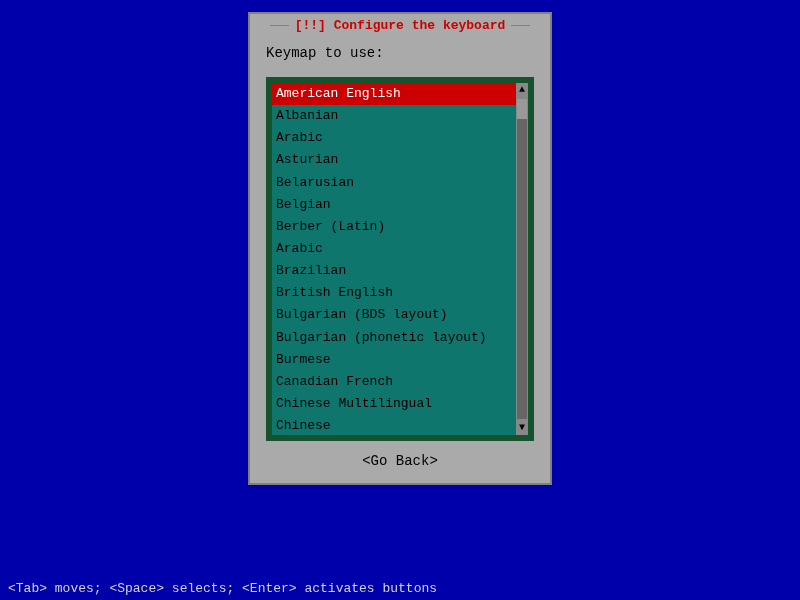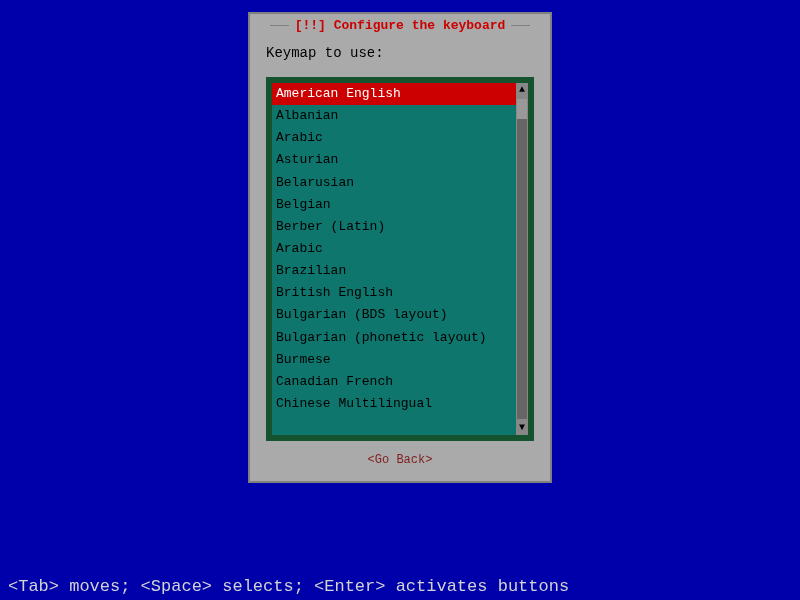--- a/index.html
+++ b/index.html
@@ -105,36 +105,36 @@
     }
 
     #go-back-area {
       text-align: center;
       margin-top: 10px;
     }
 
     #go-back-btn {
       background: transparent;
       border: none;
-      color: #7f1d1d;
+      color: #000000;
       font-family: 'Courier New', Courier, monospace;
-      font-size: 12px;
+      font-size: 14px;
       cursor: pointer;
       padding: 2px 8px;
     }
 
     #status-bar {
       position: absolute;
       bottom: 0;
       left: 0;
       width: 800px;
       background-color: #0000aa;
       color: #d3d3d3;
       padding: 4px 8px;
-      font-size: 17px;
+      font-size: 13px;
     }
 
     #title-border {
       display: flex;
       align-items: center;
       justify-content: center;
       padding: 4px 20px;
     }
 
     .border-line {
@@ -171,20 +171,21 @@
           <div class="list-item">Belgian</div>
           <div class="list-item">Berber (Latin)</div>
           <div class="list-item">Arabic</div>
           <div class="list-item">Brazilian</div>
           <div class="list-item">British English</div>
           <div class="list-item">Bulgarian (BDS layout)</div>
           <div class="list-item">Bulgarian (phonetic layout)</div>
           <div class="list-item">Burmese</div>
           <div class="list-item">Canadian French</div>
           <div class="list-item">Chinese Multilingual</div>
+          <div class="list-item">Chinese</div>
         </div>
       <div id="scrollbar">
         <div id="scroll-up">▲</div>
         <div id="scroll-track">
           <div id="scroll-thumb"></div>
         </div>
         <div id="scroll-down">▼</div>
       </div>
     </div>
     <div id="go-back-area">

